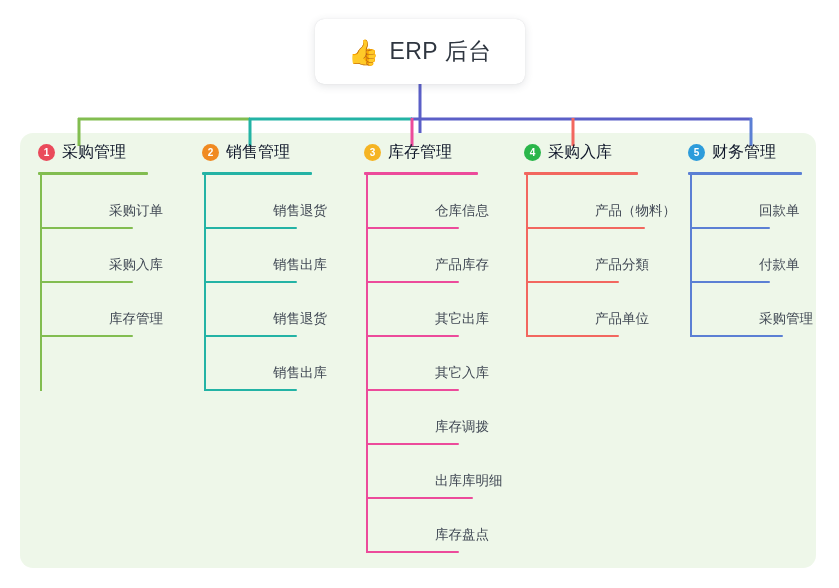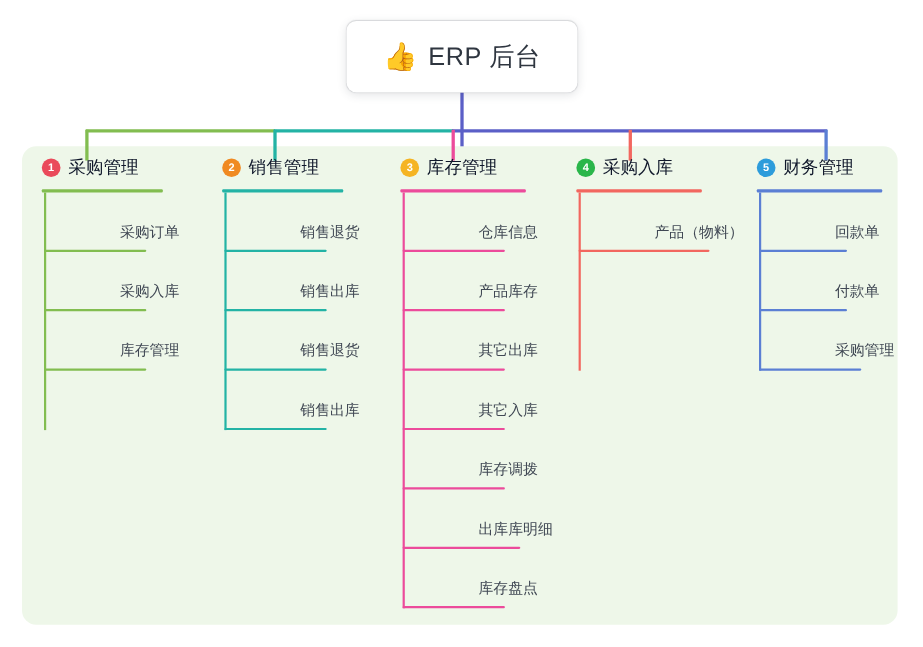--- a/index.html
+++ b/index.html
@@ -280,20 +280,28 @@
           <span class="badge" style="background: rgb(42, 182, 74);">4</span>
           <span class="cat-title">采购入库</span>
         </div>
         <div class="cat-rule" style="background: rgb(242, 103, 95); width: 114px;"></div>
         <div class="items">
           <div class="spine" style="background: rgb(242, 103, 95); height: 162px;"></div>
           <div class="item">
             <span class="item-label">产品（物料）</span>
             <div class="item-rule" style="background: rgb(242, 103, 95); width: 119px;"></div>
           </div>
+          <div class="item">
+            <span class="item-label">产品分類</span>
+            <div class="item-rule" style="background: rgb(242, 103, 95); width: 93px;"></div>
+          </div>
+          <div class="item">
+            <span class="item-label">产品单位</span>
+            <div class="item-rule" style="background: rgb(242, 103, 95); width: 93px;"></div>
+          </div>
         </div>
       </div>
       <div class="column col-4">
         <div class="cat-head">
           <span class="badge" style="background: rgb(45, 156, 219);">5</span>
           <span class="cat-title">财务管理</span>
         </div>
         <div class="cat-rule" style="background: rgb(91, 127, 212); width: 114px;"></div>
         <div class="items">
           <div class="spine" style="background: rgb(91, 127, 212); height: 162px;"></div>

